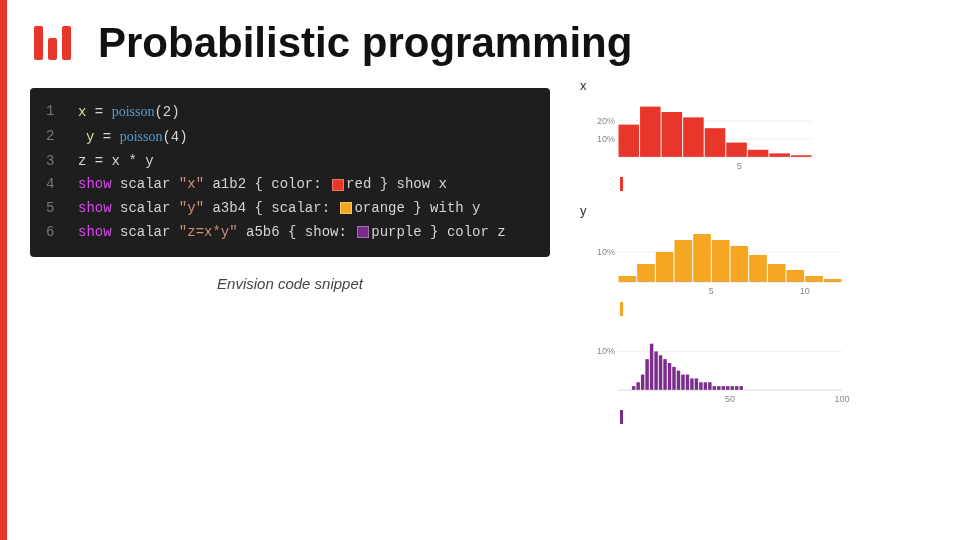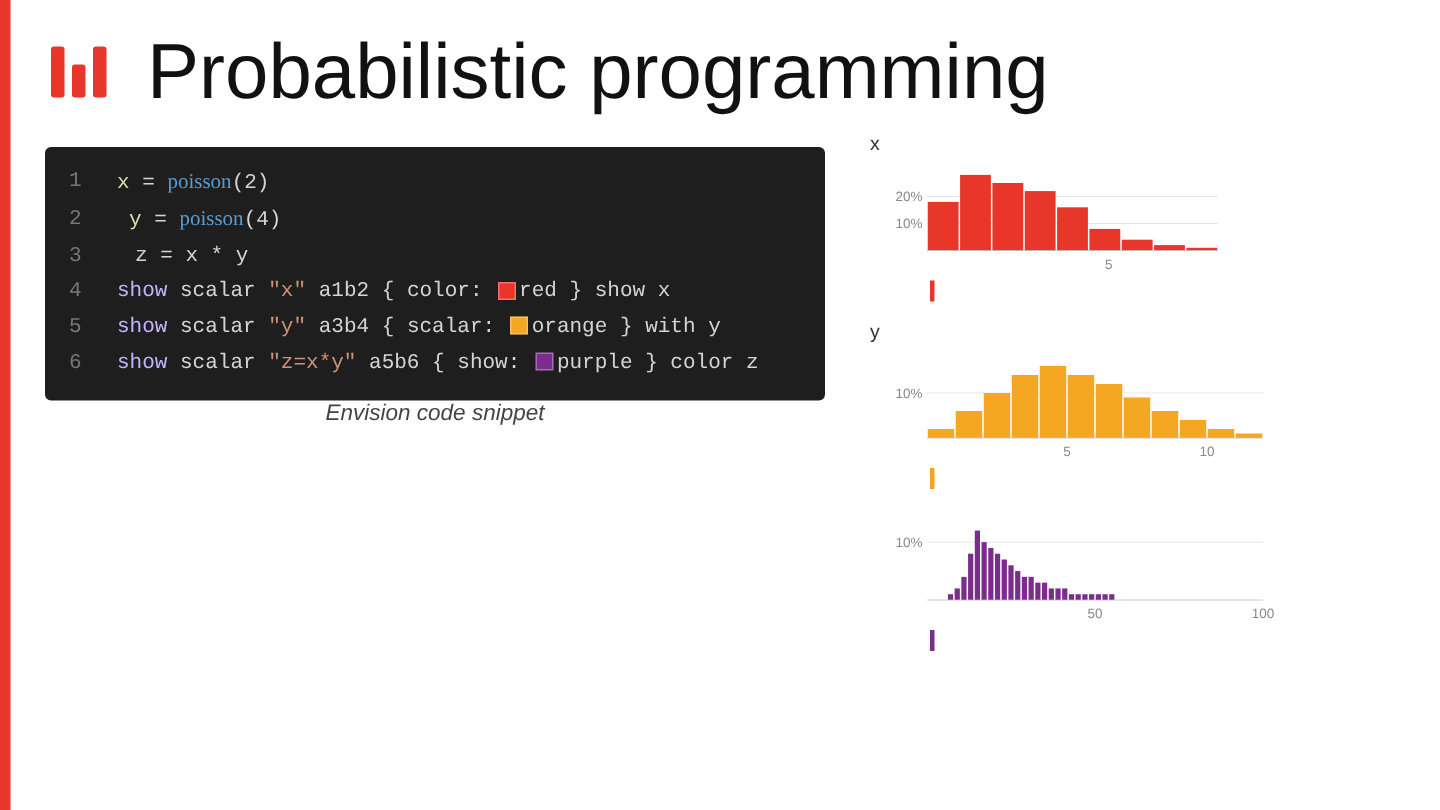--- a/index.html
+++ b/index.html
@@ -26,22 +26,22 @@
       align-items: center;
       padding: 18px 30px 10px 30px;
     }
     .logo {
       width: 50px;
       height: 50px;
       margin-right: 18px;
       flex-shrink: 0;
     }
     .title {
-      font-size: 52px;
-      font-weight: 400;
+      font-size: 42px;
+      font-weight: 700;
       color: #111;
     }
     
     .main {
       display: flex;
       padding: 0 30px 0 30px;
       margin-top: 10px;
     }
     
     .left-panel {
@@ -58,35 +58,36 @@
       color: #d4d4d4;
     }
     .code-line {
       display: flex;
     }
     .line-num {
       color: #777;
       min-width: 24px;
       user-select: none;
     }
-    .kw-show { color: #c4b5fd; }
+    .kw-show { color: #d946ef; }
     .kw-blue { color: #569cd6; font-family: Liberation Serif, serif; }
     .kw-var { color: #dcdcaa; }
     .kw-red { color: #ce9178; }
     .kw-white { color: #d4d4d4; }
     .color-swatch {
       display: inline-block;
       width: 12px;
       height: 12px;
       vertical-align: middle;
       margin: 0 2px;
       border: 1px solid rgba(255,255,255,0.3);
     }
     .caption {
       text-align: center;
+      margin-top: 18px;
       font-style: italic;
       color: #444;
       font-size: 15px;
     }
     
     .right-panel {
       flex: 1;
       padding-left: 30px;
       display: flex;
       flex-direction: column;
@@ -127,21 +128,21 @@
         <div class="code-line">
           <span class="line-num">1</span>
           <span style="margin-left: 8px;"><span class="kw-var">x</span><span class="kw-white"> = </span><span class="kw-blue">poisson</span><span class="kw-white">(2)</span></span>
         </div>
         <div class="code-line">
           <span class="line-num">2</span>
           <span style="margin-left: 16px;"><span class="kw-var">y</span><span class="kw-white"> = </span><span class="kw-blue">poisson</span><span class="kw-white">(4)</span></span>
         </div>
         <div class="code-line">
           <span class="line-num">3</span>
-          <span style="margin-left: 20px;"><span class="kw-white">z = x * y</span></span>
+          <span style="margin-left: 8px;"><span class="kw-white">z = x * y</span></span>
         </div>
         <div class="code-line">
           <span class="line-num">4</span>
           <span style="margin-left: 8px;"><span class="kw-show">show</span><span class="kw-white"> scalar </span><span class="kw-red">"x"</span><span class="kw-white"> a1b2 { color: </span><span class="color-swatch" style="background: rgb(232, 55, 42);"></span><span class="kw-white">red</span><span class="kw-white"> } show x</span></span>
         </div>
         <div class="code-line">
           <span class="line-num">5</span>
           <span style="margin-left: 8px;"><span class="kw-show">show</span><span class="kw-white"> scalar </span><span class="kw-red">"y"</span><span class="kw-white"> a3b4 { scalar: </span><span class="color-swatch" style="background: rgb(245, 166, 35);"></span><span class="kw-white">orange</span><span class="kw-white"> } with y</span></span>
         </div>
         <div class="code-line">

